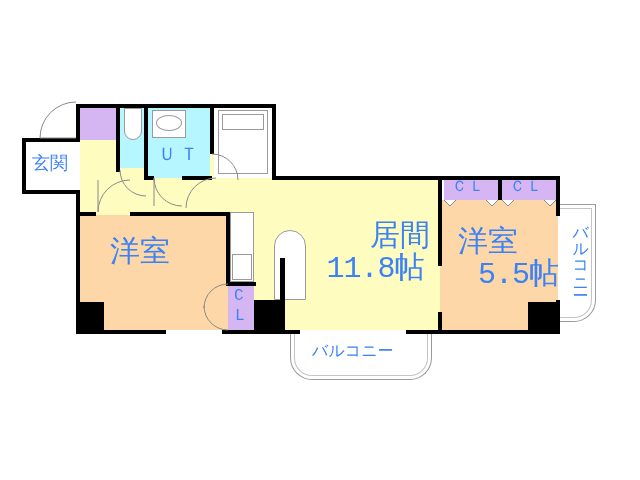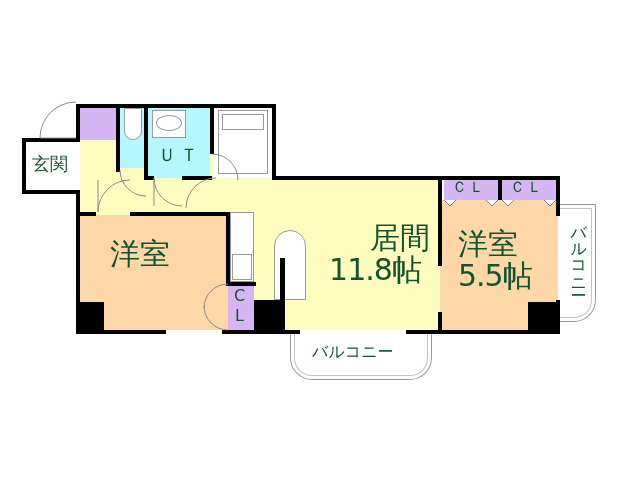--- a/index.html
+++ b/index.html
@@ -1,20 +1,20 @@
 <!DOCTYPE html>
 <html><head>
 <meta charset="utf-8">
 <style>
   html, body { margin: 0; padding: 0; background: #ffffff; }
   body { width: 640px; height: 480px; position: relative; overflow: hidden;
          font-family: "DejaVu Sans", "Liberation Sans", sans-serif; }
   .abs { position: absolute; box-sizing: border-box; }
   .wall { background: #000; }
-  .room-label { position: absolute; color: #14532d; text-align: center; line-height: 1.05; white-space: pre; }
+  .room-label { position: absolute; color: #3b82f6; text-align: center; line-height: 1.05; white-space: pre; font-family: Liberation Mono, monospace; }
   .fixture { border: 1px solid #9a9a9a; background: #fff; }
   svg { position: absolute; left: 0; top: 0; }
 </style>
 </head>
 <body>
 
 <div class="abs" style="left:0;top:0;width:640px;height:480px;">
 
   <div class="abs" style="left:80px;top:140px;width:150px;height:75px;background:#fffcc0;"></div>
   <div class="abs" style="left:228px;top:178px;width:212px;height:152px;background:#fffcc0;"></div>
@@ -104,21 +104,21 @@
     <div class="room-label" style="position:static;font-size:30px;text-align:left;">洋室</div>
   </div>
 
   <div class="abs" style="left:320px;top:222px;width:110px;">
     <div class="room-label" style="position:static;font-size:30px;text-align:right;">居間</div>
     <div class="room-label" style="position:static;font-size:30px;text-align:center;letter-spacing:-1px;">11.8帖</div>
   </div>
 
   <div class="abs" style="left:458px;top:228px;width:100px;">
     <div class="room-label" style="position:static;font-size:30px;text-align:left;">洋室</div>
-    <div class="room-label" style="position:static;font-size:30px;text-align:left;letter-spacing:-1px;">5.5帖</div>
+    <div class="room-label" style="position:static;font-size:30px;text-align:right;letter-spacing:-1px;">5.5帖</div>
   </div>
 
   <div class="room-label" style="left:452px;top:180px;font-size:15px;letter-spacing:2px;">ＣＬ</div>
   <div class="room-label" style="left:510px;top:180px;font-size:15px;letter-spacing:2px;">ＣＬ</div>
 
   <div class="room-label" style="left:234px;top:288px;font-size:16px;">C</div>
   <div class="room-label" style="left:235px;top:308px;font-size:16px;">L</div>
 
   <div class="room-label" style="left:312px;top:344px;font-size:16px;">バルコニー</div>
   <div class="room-label" style="left:570px;top:214px;font-size:16px;writing-mode:vertical-rl;line-height:1.1;">バルコニー</div>

